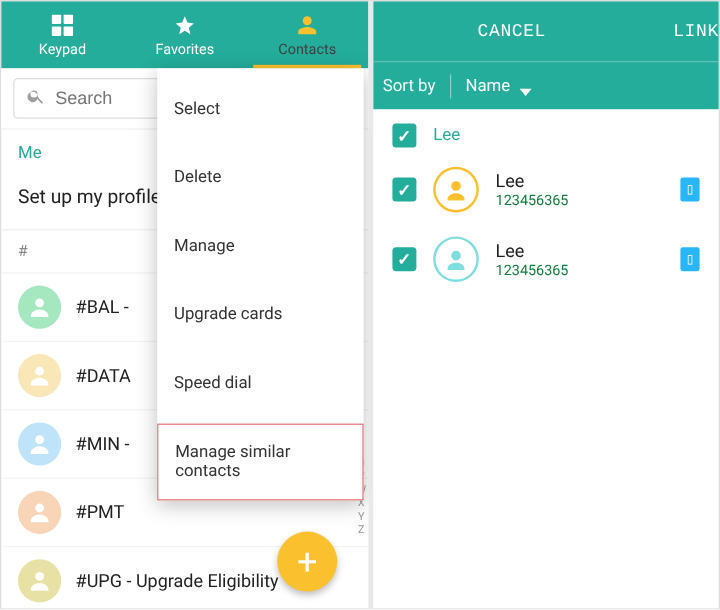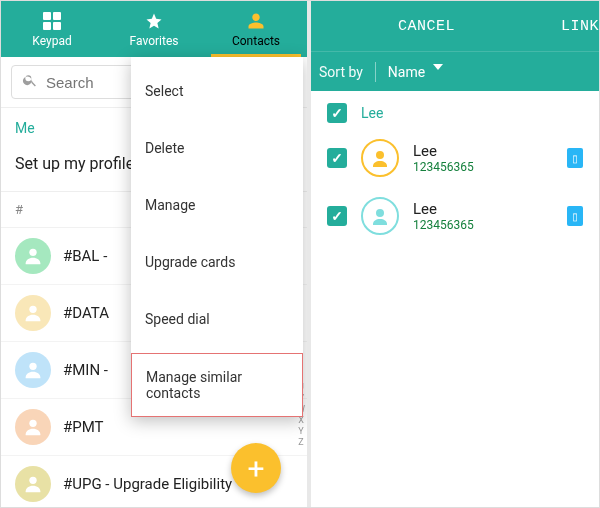--- a/index.html
+++ b/index.html
@@ -40,21 +40,21 @@
   .menu { position: absolute; top: 56px; left: 130px; width: 172px; background: #fff; box-shadow: 0 4px 16px rgba(0,0,0,.25); z-index: 10; display:flex; flex-direction:column; }
   .menu-item { padding: 15px 14px; font-size: 14px; color: #333; cursor: pointer; margin-top: 11px; }
   .menu-item.highlight { border: 1.5px solid #e57373; }
 
   
   .right-header { background: #24ad9b; color: #fff; height: 50px; display: flex; align-items: center; }
   .rh-btn { flex: 1; text-align: right; font-size: 15px; letter-spacing: .5px; cursor: pointer; font-family: Liberation Mono, monospace; }
   .sort-row { background: #24ad9b; color: #fff; height: 40px; display: flex; align-items: center; padding: 0 8px; gap: 12px; font-size: 14px; border-top: 1px solid rgba(255,255,255,.15); }
   .sort-label { opacity: .95; }
   .sort-divider { width: 1px; height: 20px; background: rgba(255,255,255,.45); }
-  .sort-value { display: flex; align-items: flex-start; gap: 8px; cursor: pointer; }
+  .sort-value { display: flex; align-items: flex-end; gap: 8px; cursor: pointer; }
   .triangle-down { width: 0; height: 0; border-left: 5px solid transparent; border-right: 5px solid transparent; border-top: 6px solid #fff; }
 
   .group-header { display: flex; align-items: center; gap: 14px; padding: 12px 16px 6px 16px; color: #24ad9b; font-size: 14px; }
   .checkbox { width: 20px; height: 20px; border-radius: 3px; background: #24ad9b; display: flex; align-items: center; justify-content: center; color: #fff; font-size: 14px; flex: none; cursor:pointer; }
   .checkbox::before { content: '✓'; font-weight: bold; }
 
   .dup-item { display: flex; align-items: center; gap: 14px; padding: 10px 16px; position: relative; }
   .dup-avatar { width: 38px; height: 38px; border-radius: 50%; border: 2px solid; display:flex; align-items:center; justify-content:center; }
   .dup-av1 { border-color: #fbc02d; }
   .dup-av2 { border-color: #7fdede; }
@@ -90,21 +90,21 @@
             </svg>
         </span>
         <span>Favorites</span>
       </div>
       <div class="tab active">
         <span class="icon">
           <svg width="18" height="18" viewBox="0 0 24 24" fill="#fbc02d">
               <path d="M12 12c2.7 0 5-2.2 5-5s-2.3-5-5-5-5 2.2-5 5 2.3 5 5 5zm0 2c-3.3 0-10 1.7-10 5v3h20v-3c0-3.3-6.7-5-10-5z"></path>
             </svg>
         </span>
-        <span style="color:#000000">Contacts</span>
+        <span style="color:#404040">Contacts</span>
       </div>
     </div>
 
     <div class="search-row">
       <div class="search-box">
         <span>
           <svg width="16" height="16" viewBox="0 0 24 24" fill="#9e9e9e">
               <path d="M15.5 14h-.8l-.3-.3A6.5 6.5 0 1 0 14 15.5l.3.3v.8l5 5 1.5-1.5-5-5zm-6 0A4.5 4.5 0 1 1 14 9.5 4.5 4.5 0 0 1 9.5 14z"></path>
             </svg>
         </span>

